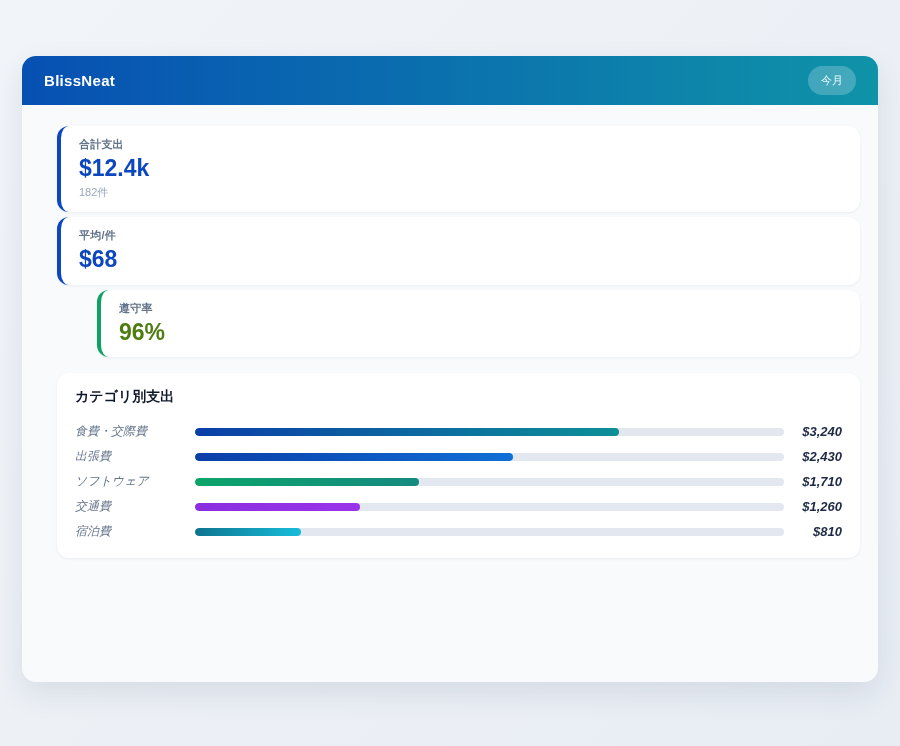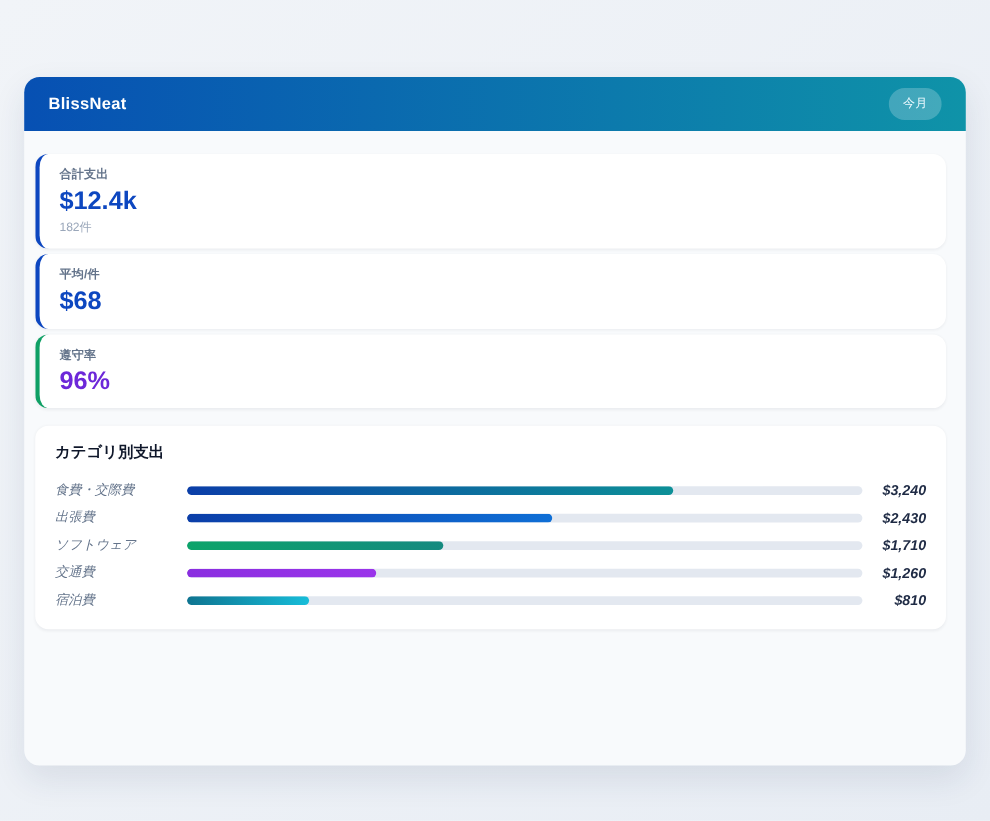--- a/index.html
+++ b/index.html
@@ -7,21 +7,21 @@
     padding: 0;
     width: 900px;
     height: 746px;
     font-family: "Liberation Sans", "DejaVu Sans", sans-serif;
     background: linear-gradient(135deg, #f1f4f8 0%, #e8edf4 100%);
     overflow: hidden;
   }
   .panel {
     position: absolute;
     left: 22px;
-    top: 70px;
+    top: 56px;
     width: 856px;
     height: 626px;
     background: #f8fafc;
     border-radius: 14px;
     box-shadow: 0 12px 30px rgba(30, 50, 90, 0.10);
   }
   .app-header {
     height: 49px;
     border-radius: 14px 14px 0 0;
     background: linear-gradient(90deg, #0750b3 0%, #0f93a8 100%);
@@ -41,21 +41,21 @@
     background: rgba(255, 255, 255, 0.22);
     color: #eefaff;
     font-size: 11px;
     line-height: 1;
     padding: 9px 13px;
     border-radius: 999px;
     border: none;
     cursor: pointer;
   }
   .content {
-    padding: 21px 18px 0 10px;
+    padding: 21px 18px 0 35px;
   }
   .stat-card {
     background: #ffffff;
     border-radius: 12px;
     border-left: 4px solid #0d47c0;
     box-shadow: 0 1px 3px rgba(15, 23, 42, 0.06);
     padding: 11px 20px 12px 18px;
     margin-bottom: 5px;
   }
   .stat-label {
@@ -143,23 +143,23 @@
       <span class="stat-sub">182件</span>
     </div>
 
 
     <div class="stat-card" style="border-left-color: rgb(13, 71, 192);">
       <span class="stat-label">平均/件</span>
       <span class="stat-value" style="color: rgb(13, 71, 192);">$68</span>
 
     </div>
 
-    <div class="stat-card" style="border-left-color: rgb(15, 160, 101);">
+    <div class="stat-card" style="border-left-color: rgb(15, 160, 101); margin-left: 40px;">
       <span class="stat-label">遵守率</span>
-      <span class="stat-value" style="color: #6d28d9;">96%</span>
+      <span class="stat-value" style="color: #4d7c0f;">96%</span>
 
     </div>
 
     <div class="chart-card">
       <h2 class="chart-title">カテゴリ別支出</h2>
 
       <div class="chart-row">
         <span class="row-label">食費・交際費</span>
         <div class="bar-track">
           <div class="bar-fill" style="width: 72%; background: linear-gradient(90deg, rgb(11, 62, 168), rgb(13, 144, 151));"></div>

